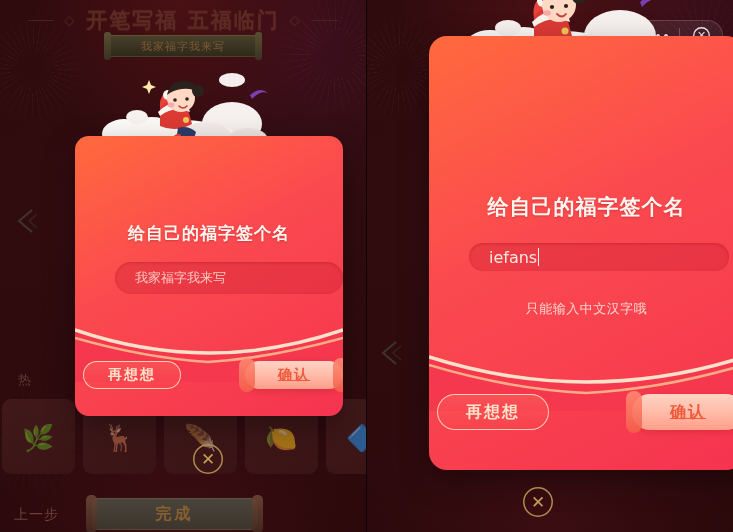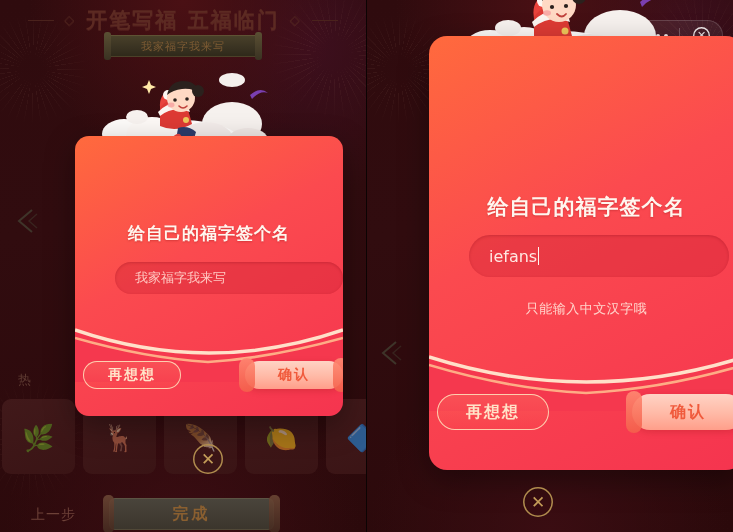--- a/index.html
+++ b/index.html
@@ -74,21 +74,21 @@
   .thumb i{
     position:absolute;left:50%;top:52%;transform:translate(-50%,-50%);
     font-style:normal;font-size:26px;opacity:.55;
   }
   .thumb.t1 i{color:#2e6b33;}
   .thumb.t2 i{color:#6c3020;}
   .thumb.t3 i{color:#7a7564;}
   .thumb.t4 i{color:#83861c;}
   .thumb.t5 i{color:#1d4d8c;}
 
-  .footer-bar{position:absolute;left:17px;right:0;bottom:0;height:42px;}
+  .footer-bar{position:absolute;left:0;right:0;bottom:0;height:42px;}
   .prev-step{position:absolute;left:14px;bottom:8px;font-size:14px;color:#6d4138;letter-spacing:1px;}
   .done-btn{
     position:absolute;left:92px;bottom:2px;width:165px;height:32px;border-radius:6px;
     background:linear-gradient(180deg,#4a453c 0%,#3b352c 100%);
     box-shadow:inset 0 0 0 1px rgba(160,140,95,.22);
     display:flex;align-items:center;justify-content:center;
   }
   .done-btn::before,.done-btn::after{
     content:"";position:absolute;top:-3px;width:11px;height:38px;border-radius:5px;
     background:linear-gradient(180deg,#6a4634,#43291f);opacity:.9;
@@ -119,21 +119,21 @@
   .panel-left .card-title{top:86px;font-size:17px;}
   .panel-right .card-title{top:157px;font-size:21px;}
 
   .field{
     position:absolute;border-radius:999px;
     background:rgba(196,24,44,.30);
     box-shadow:inset 0 1px 3px rgba(130,10,25,.28);
     display:flex;align-items:center;
   }
   .panel-left .field{left:40px;top:126px;width:228px;height:32px;}
-  .panel-right .field{left:40px;top:199px;width:260px;height:42px;}
+  .panel-right .field{left:40px;top:207px;width:260px;height:28px;}
   .field .val{padding-left:20px;color:#ffd9d0;white-space:nowrap;}
   .panel-left .field .val{font-size:13px;color:#ffc9c2;}
   .panel-right .field .val{font-size:16px;color:#ffe7e2;}
   .caret{
     display:inline-block;width:1px;height:18px;background:#fff3ef;
     margin-left:1px;vertical-align:-3px;
   }
 
   .hint{
     position:absolute;left:0;right:0;text-align:center;
@@ -158,20 +158,21 @@
   }
   .btn.ghost{
     background:linear-gradient(180deg,rgba(255,110,95,.45),rgba(250,70,75,.35));
     box-shadow:inset 0 0 0 1px rgba(255,228,190,.85);
     color:#ffe3c8;
   }
   .btn.solid{
     background:linear-gradient(180deg,#ffd3c4 0%,#ffb9a6 55%,#ff9e8a 100%);
     color:#f05a3c;
     box-shadow:0 2px 6px rgba(150,20,20,.25);
+    text-decoration:underline;
   }
   .btn.solid::before,.btn.solid::after{
     content:"";position:absolute;top:-3px;width:16px;height:calc(100% + 6px);
     border-radius:10px;background:linear-gradient(180deg,#ff8a72,#f4604b);opacity:.9;
   }
   .btn.solid::before{left:-6px;}
   .btn.solid::after{right:-6px;}
   .btn.solid span{position:relative;z-index:2;}
   .panel-left .btn{width:98px;height:28px;font-size:14px;}
   .panel-right .btn{width:112px;height:36px;font-size:16px;}

